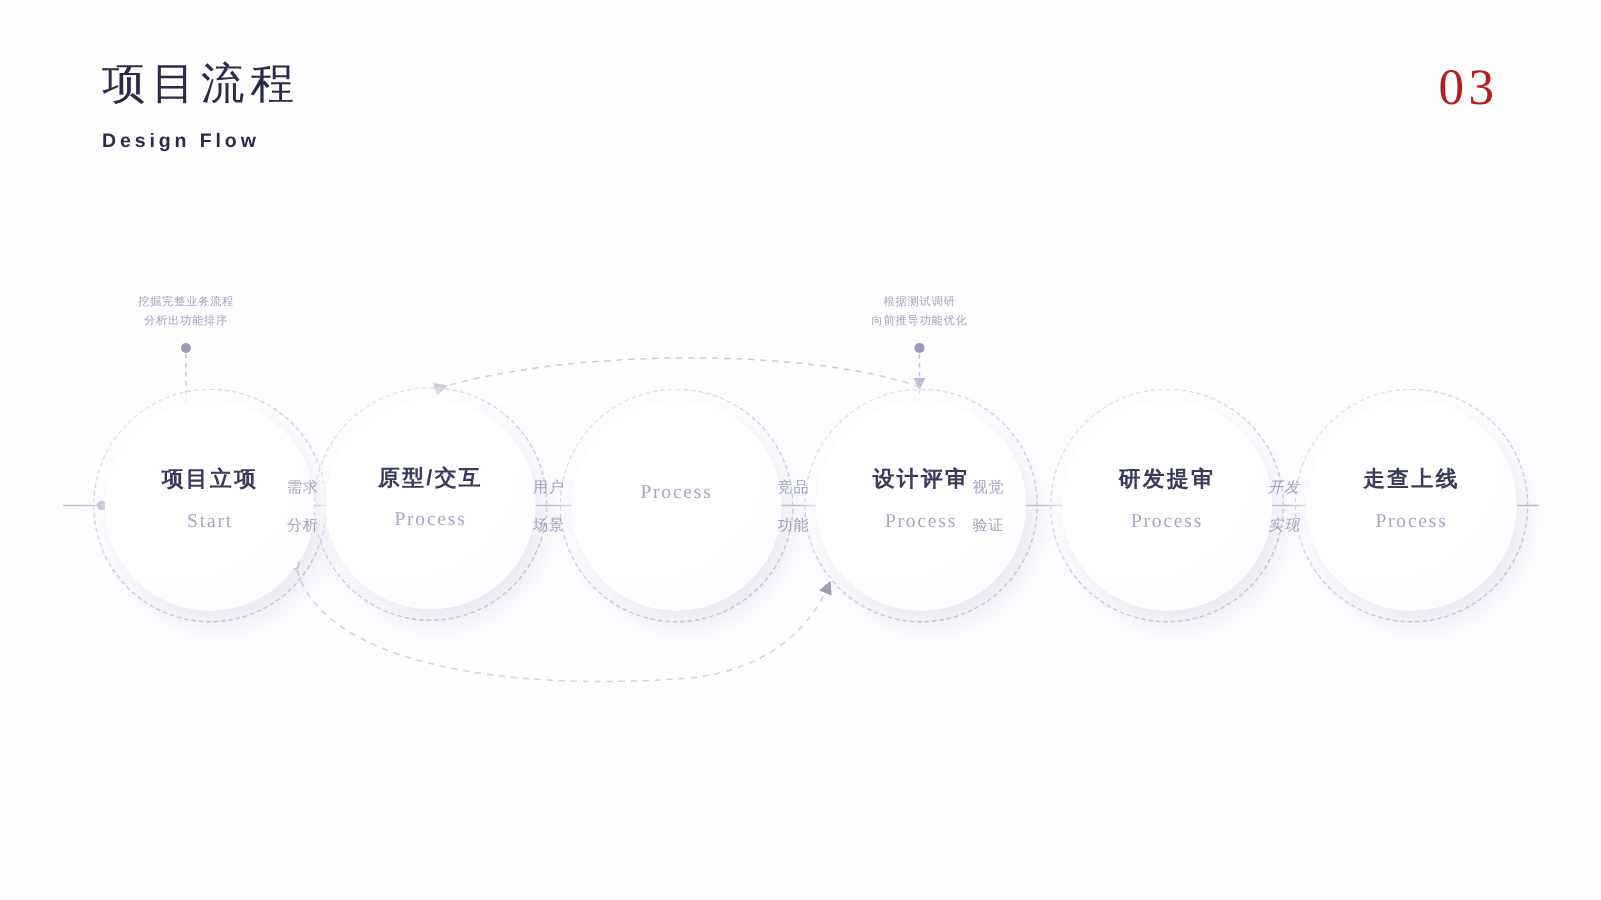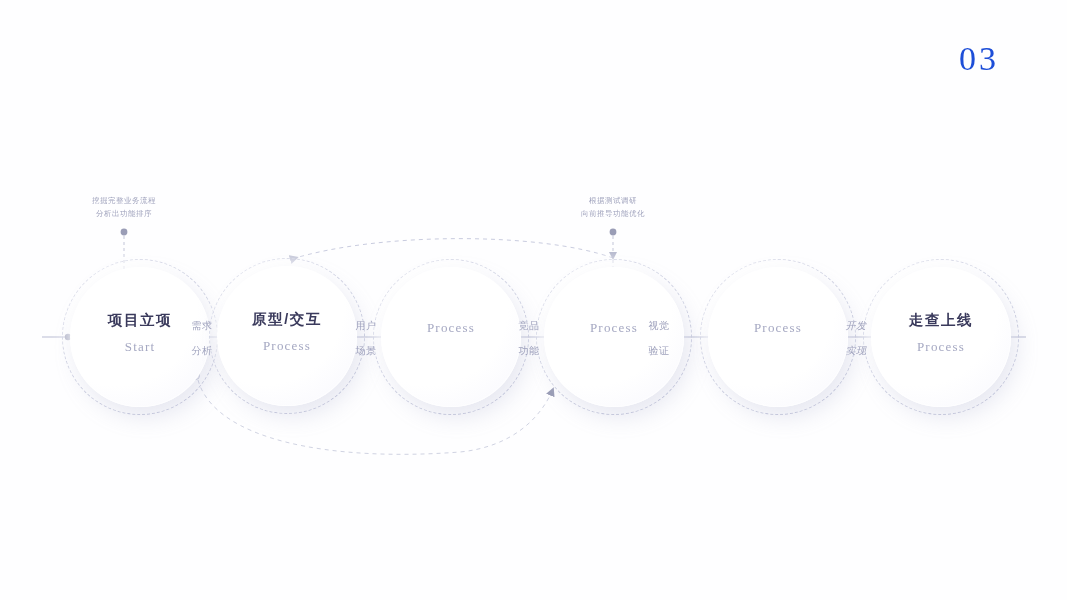--- a/index.html
+++ b/index.html
@@ -18,21 +18,21 @@
     font-size:29px;color:#2a2a4a;letter-spacing:4px;
     font-weight:400;line-height:1.25;white-space:nowrap;
   }
   .title-en{
     margin-top:12px;font-size:13px;color:#2a2a4a;
     letter-spacing:2.6px;font-weight:700;white-space:nowrap;
   }
   .page-no{
     position:absolute;right:68px;top:40px;
     font-family:"Liberation Serif","DejaVu Serif",serif;
-    font-size:34px;color:#1d4ed8;letter-spacing:3px;
+    font-size:34px;color:#b91c1c;letter-spacing:3px;
   }
 
   
   .canvas{position:absolute;left:0;top:0;width:1067px;height:600px;}
   .canvas svg{position:absolute;left:0;top:0;}
 
   
   .node{position:absolute;width:156px;height:156px;}
   .ring{
     position:absolute;inset:0;border-radius:50%;
@@ -71,20 +71,24 @@
   .note div{
     font-size:7.5px;color:#a0a3bd;letter-spacing:.5px;line-height:1.75;
     white-space:nowrap;
   }
 </style>
 </head>
 <body>
 
 <div class="slide">
 
+  <div class="header">
+    <div class="title-cn">项目流程</div>
+    <div class="title-en">Design Flow</div>
+  </div>
   <div class="page-no">03</div>
 
   <div class="canvas">
     <svg width="1067" height="600">
       <defs>
         <marker id="ah-left" markerWidth="9" markerHeight="9" refX="7" refY="4.5" orient="auto">
           <path d="M9,0 L9,9 L0,4.5 z" fill="#b6b9cf"></path>
         </marker>
         <marker id="ah-end" markerWidth="9" markerHeight="9" refX="7" refY="4.5" orient="auto">
           <path d="M0,0 L9,4.5 L0,9 z" fill="#9a9db6"></path>
@@ -157,28 +161,30 @@
     <div class="disc"></div>
     <div class="node-txt">
       <div class="node-en">Process</div>
     </div>
   </div>
 
   <div class="node" style="left:536px; top:259px;">
     <div class="ring"></div>
     <div class="disc"></div>
     <div class="node-txt">
+      <div class="node-cn">设计评审</div>
       <div class="node-en">Process</div>
     </div>
   </div>
 
   <div class="node" style="left:700px; top:259px;">
     <div class="ring"></div>
     <div class="disc"></div>
     <div class="node-txt">
+      <div class="node-cn">研发提审</div>
       <div class="node-en">Process</div>
     </div>
   </div>
 
   <div class="node" style="left:863px; top:259px;">
     <div class="ring"></div>
     <div class="disc"></div>
     <div class="node-txt">
       <div class="node-cn">走查上线</div>
       <div class="node-en">Process</div>

